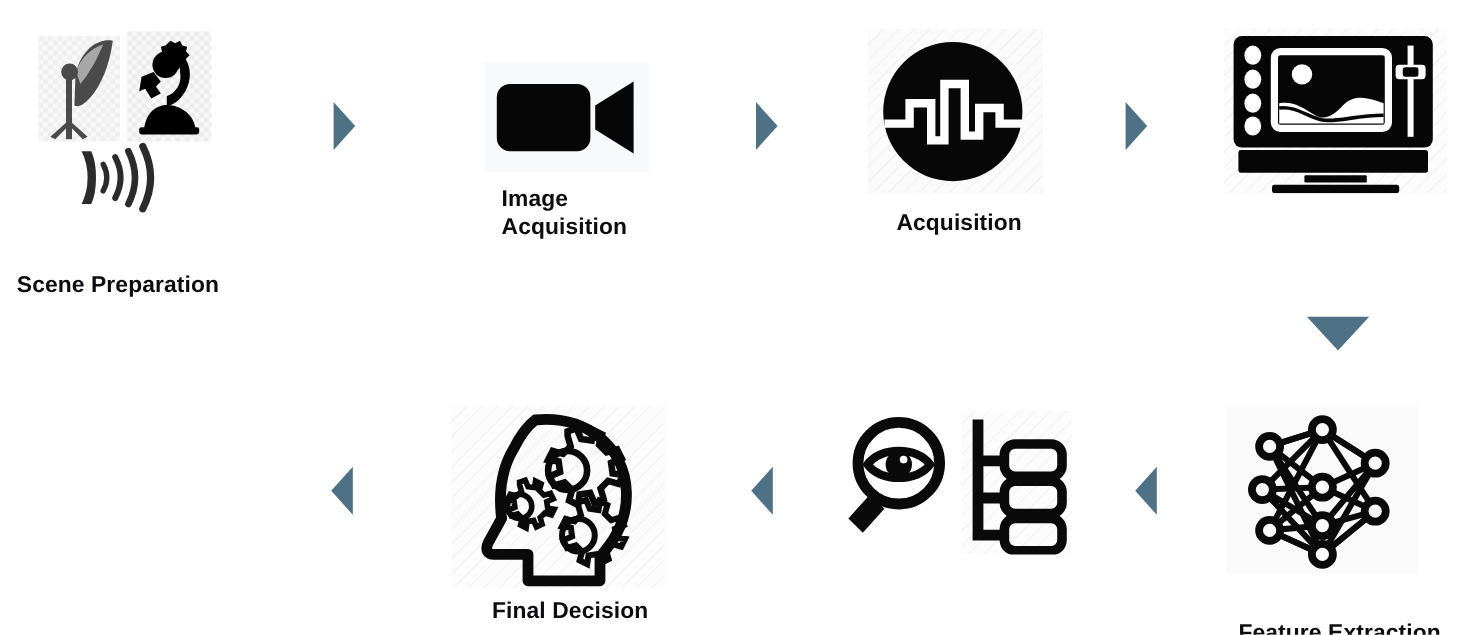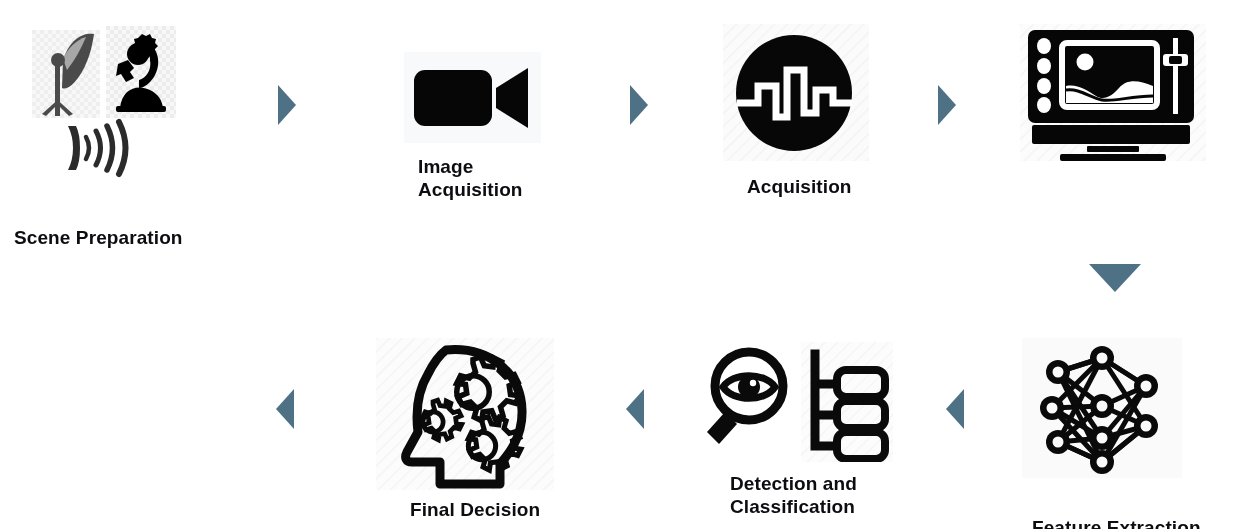--- a/index.html
+++ b/index.html
@@ -283,24 +283,20 @@
         <circle cx="56" cy="41" r="3.2" fill="#ffffff"></circle>
 
         <path d="M118 12 L118 104 L136 104" stroke="#0a0a0a" stroke-width="9" fill="none" stroke-linecap="square"></path>
         <path d="M118 42 L140 42" stroke="#0a0a0a" stroke-width="9" fill="none"></path>
         <path d="M118 73 L140 73" stroke="#0a0a0a" stroke-width="9" fill="none"></path>
         <rect x="140" y="28" width="48" height="27" rx="9" fill="none" stroke="#0a0a0a" stroke-width="8"></rect>
         <rect x="140" y="59" width="48" height="27" rx="9" fill="none" stroke="#0a0a0a" stroke-width="8"></rect>
         <rect x="140" y="90" width="48" height="27" rx="9" fill="none" stroke="#0a0a0a" stroke-width="8"></rect>
       </svg>
     </div>
-    <div class="lbl-wrap">
-      <div class="stage-label">Detection and
-Classification</div>
-    </div>
   </div>
 
   <div class="stage" id="stage-feat">
     <div class="stage-icon" style="width:160px;height:140px;">
       <svg width="160" height="140" viewBox="0 0 160 140">
         <rect width="160" height="140" fill="#fafafa"></rect>
         <g stroke="#0a0a0a" stroke-width="5" fill="none">
 
           <line x1="36" y1="34" x2="80" y2="20"></line>
             <line x1="36" y1="34" x2="80" y2="68"></line>

